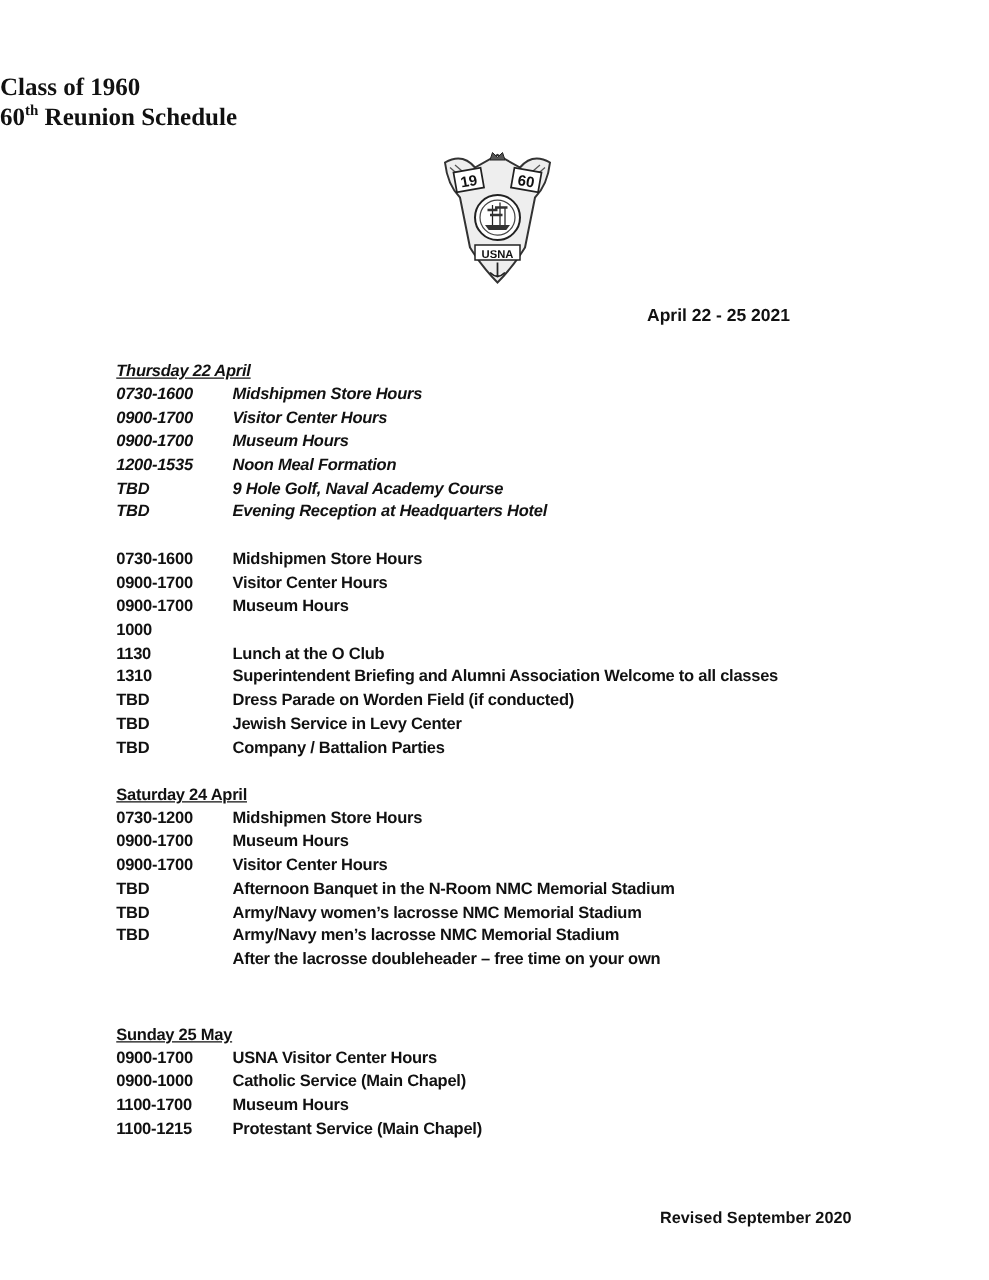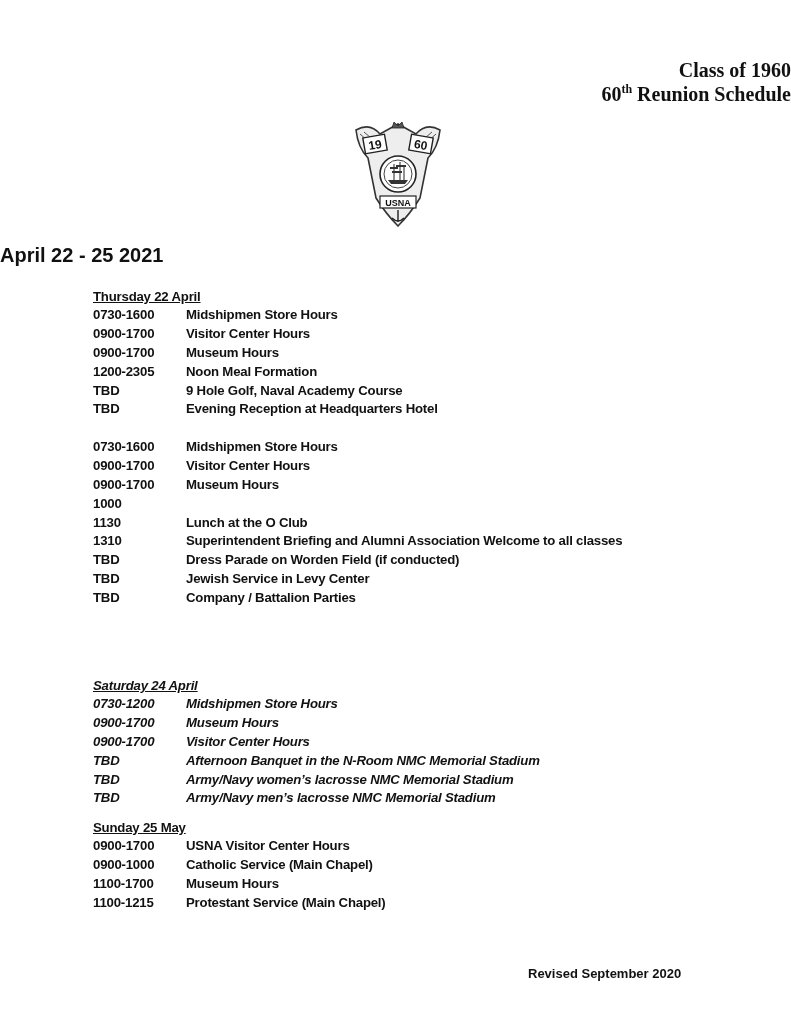--- a/index.html
+++ b/index.html
@@ -1,28 +1,28 @@
 <!DOCTYPE html>
 <html><head>
 <meta charset="utf-8">
 <style>
   html, body { margin: 0; padding: 0; background: #ffffff; }
   body { width: 791px; height: 1024px; position: relative; overflow: hidden; color: #111; }
   .serif-title {
-    position: absolute; left: 0; width: 791px; text-align: right;
+    position: absolute; left: 0; width: 791px; text-align: left;
     font-family: "Liberation Serif", "DejaVu Serif", serif; font-weight: bold; font-size: 20px;
     line-height: 24px;
   }
   .t1 { top: 58px; }
   .t2 { top: 82px; }
   .t2 sup { font-size: 12px; vertical-align: 8px; line-height: 0; }
   .crest { position: absolute; left: 350px; top: 118px; width: 96px; height: 112px; }
   .date-range {
-    position: absolute; top: 244px; left: 0; width: 632px; text-align: left;
-    font-family: "Liberation Sans", "DejaVu Sans", sans-serif; font-weight: bold; font-size: 20px;
+    position: absolute; top: 244px; left: 0; width: 632px; text-align: right;
+    font-family: "Liberation Sans", "DejaVu Sans", sans-serif; font-weight: bold; font-size: 14px;
   }
   .sched { position: absolute; left: 93px; font-family: "Liberation Sans", "DejaVu Sans", sans-serif;
     font-size: 13.2px; font-weight: bold; letter-spacing: -0.2px; }
   .day-head { text-decoration: underline; height: 19px; line-height: 19px; }
   .row { display: flex; height: 18.9px; line-height: 18.9px; white-space: nowrap; align-items: center; }
   .row .time { width: 93px; }
   .row .evt { }
   .footer {
     position: absolute; left: 528px; top: 966px;
     font-family: "Liberation Sans", "DejaVu Sans", sans-serif; font-weight: bold; font-size: 13px;
@@ -54,36 +54,36 @@
   <path d="M40 50 L48 50 M42 54 L52 54 M46 48 L56 48" stroke="#333" stroke-width="2"></path>
 
   <rect x="30" y="78" width="36" height="12" fill="#fff" stroke="#222" stroke-width="1.2"></rect>
   <text x="48" y="88" font-family="Liberation Sans, sans-serif" font-weight="bold" font-size="9" text-anchor="middle" fill="#111">USNA</text>
 
   <path d="M48 92 L48 104 M42 100 Q48 106 54 100" stroke="#222" stroke-width="1.4" fill="none"></path>
 </svg>
 
 <div class="date-range">April 22 - 25 2021</div>
 
-<div class="sched" style="top:287px;">
+<div class="sched" style="top:287px;font-style:italic;">
   <div class="day-head">Thursday 22 April</div>
   <div class="row">
       <span class="time">0730-1600</span>
       <span class="evt">Midshipmen Store Hours</span>
     </div>
   <div class="row">
       <span class="time">0900-1700</span>
       <span class="evt">Visitor Center Hours</span>
     </div>
   <div class="row">
       <span class="time">0900-1700</span>
       <span class="evt">Museum Hours</span>
     </div>
   <div class="row">
-      <span class="time">1200-2305</span>
+      <span class="time">1200-1535</span>
       <span class="evt">Noon Meal Formation</span>
     </div>
   <div class="row">
       <span class="time">TBD</span>
       <span class="evt">9 Hole Golf, Naval Academy Course</span>
     </div>
   <div class="row">
       <span class="time">TBD</span>
       <span class="evt">Evening Reception at Headquarters Hotel</span>
     </div>
@@ -120,21 +120,21 @@
   <div class="row">
       <span class="time">TBD</span>
       <span class="evt">Jewish Service in Levy Center</span>
     </div>
   <div class="row">
       <span class="time">TBD</span>
       <span class="evt">Company / Battalion Parties</span>
     </div>
 </div>
 
-<div class="sched" style="top:676px;font-style:italic;">
+<div class="sched" style="top:626px;">
   <div class="day-head">Saturday 24 April</div>
   <div class="row">
       <span class="time">0730-1200</span>
       <span class="evt">Midshipmen Store Hours</span>
     </div>
   <div class="row">
       <span class="time">0900-1700</span>
       <span class="evt">Museum Hours</span>
     </div>
   <div class="row">
@@ -145,20 +145,24 @@
       <span class="time">TBD</span>
       <span class="evt">Afternoon Banquet in the N-Room NMC Memorial Stadium</span>
     </div>
   <div class="row">
       <span class="time">TBD</span>
       <span class="evt">Army/Navy women’s lacrosse NMC Memorial Stadium</span>
     </div>
   <div class="row">
       <span class="time">TBD</span>
       <span class="evt">Army/Navy men’s lacrosse NMC Memorial Stadium</span>
+    </div>
+  <div class="row">
+      <span class="time"></span>
+      <span class="evt">After the lacrosse doubleheader – free time on your own</span>
     </div>
 </div>
 
 <div class="sched" style="top:818px;">
   <div class="day-head">Sunday 25 May</div>
   <div class="row">
       <span class="time">0900-1700</span>
       <span class="evt">USNA Visitor Center Hours</span>
     </div>
   <div class="row">

